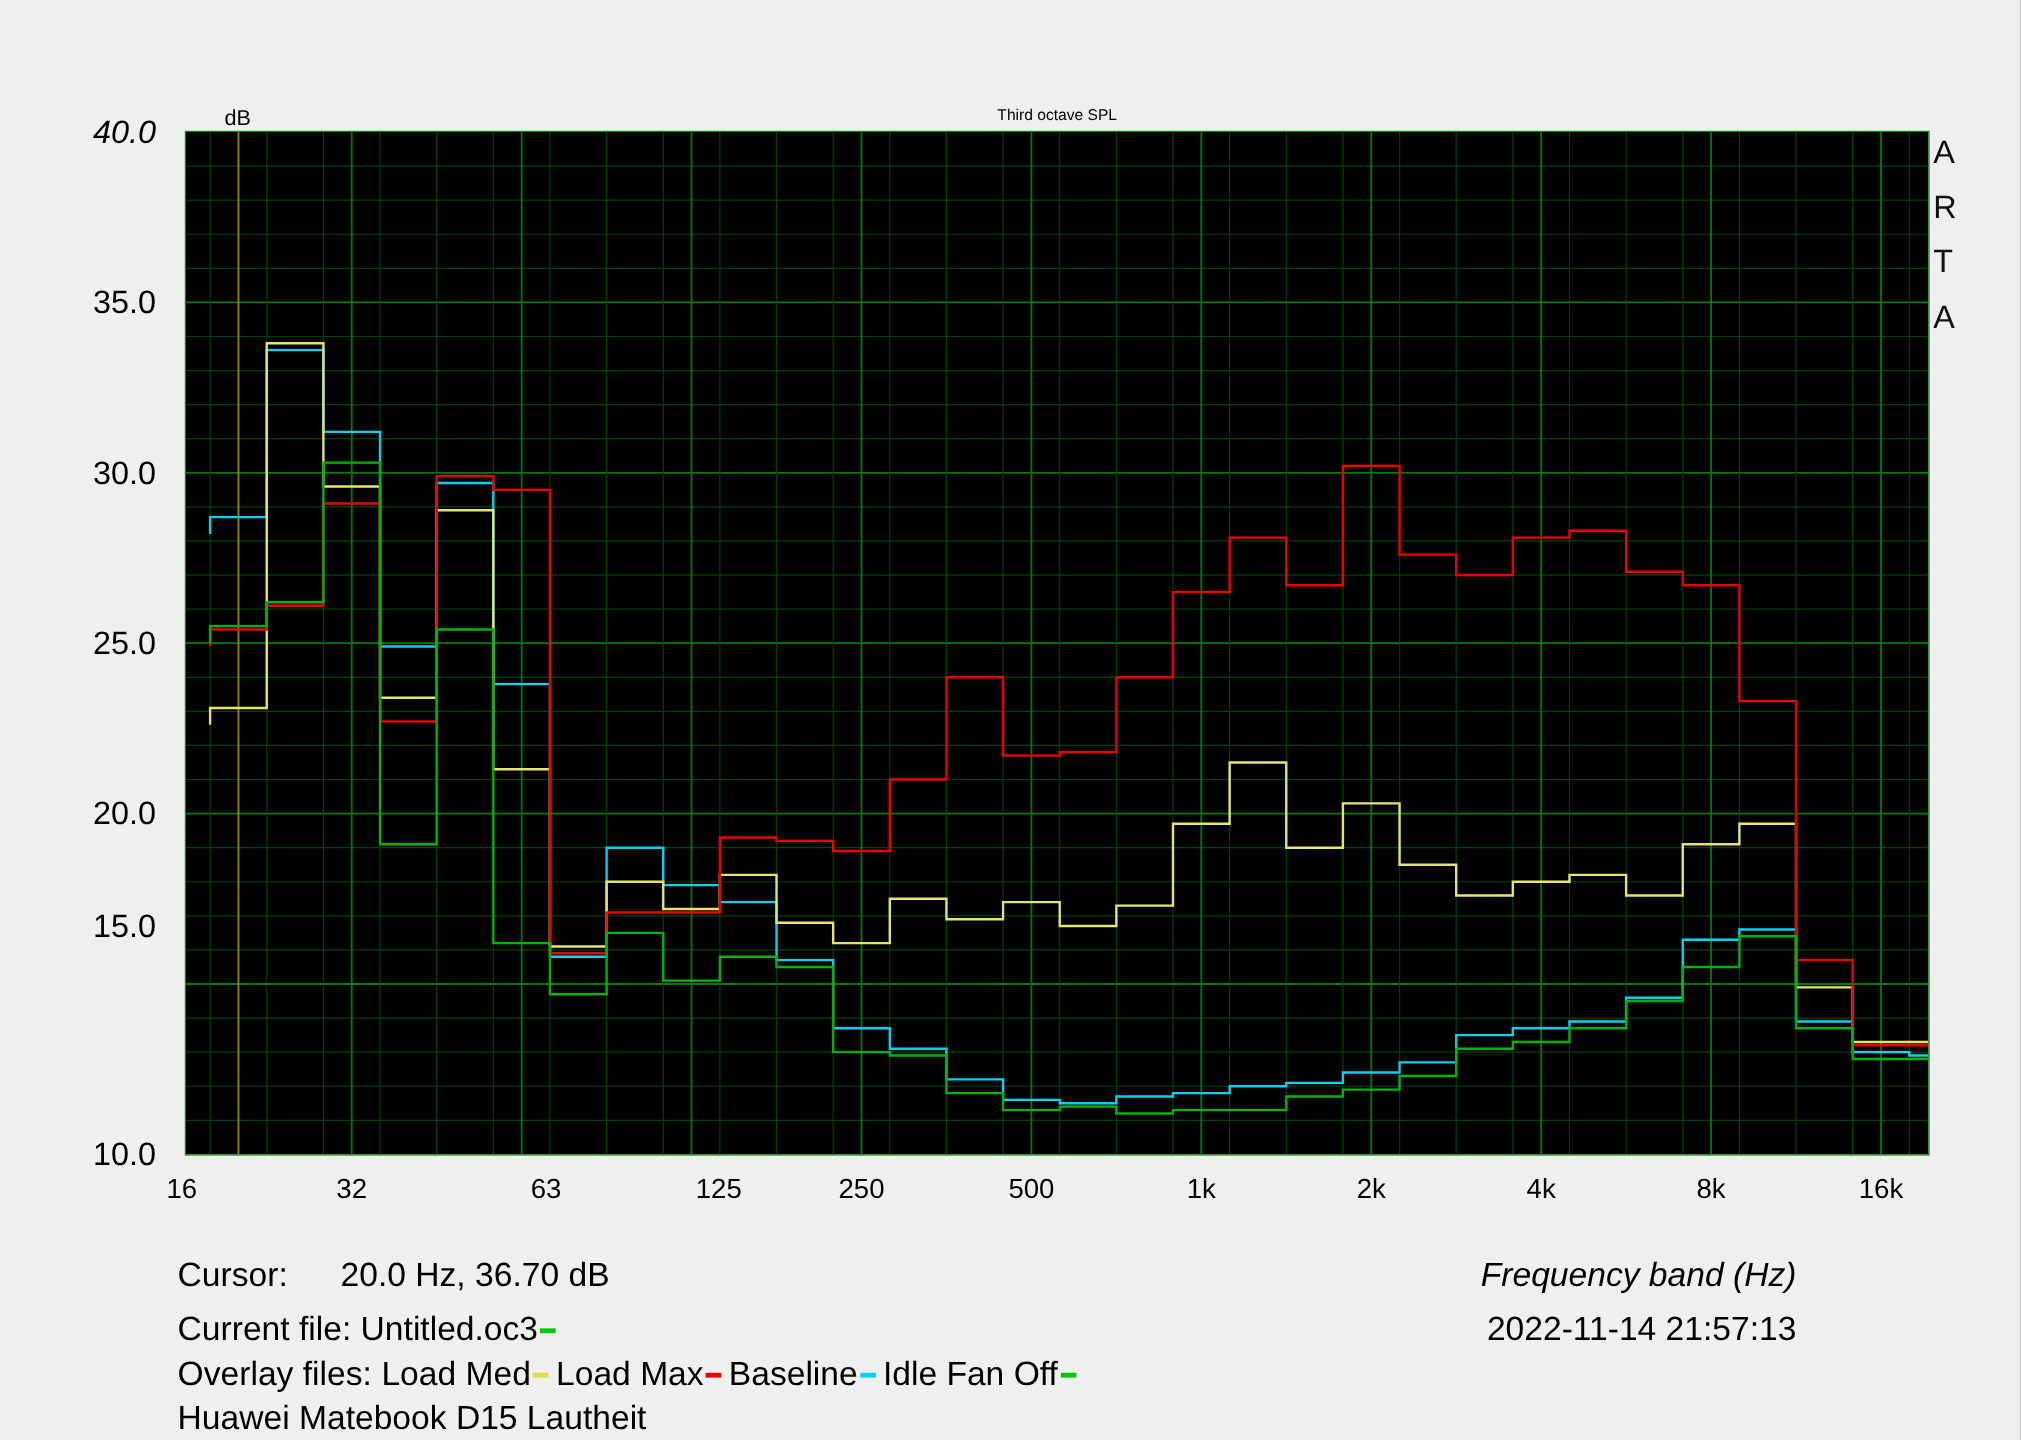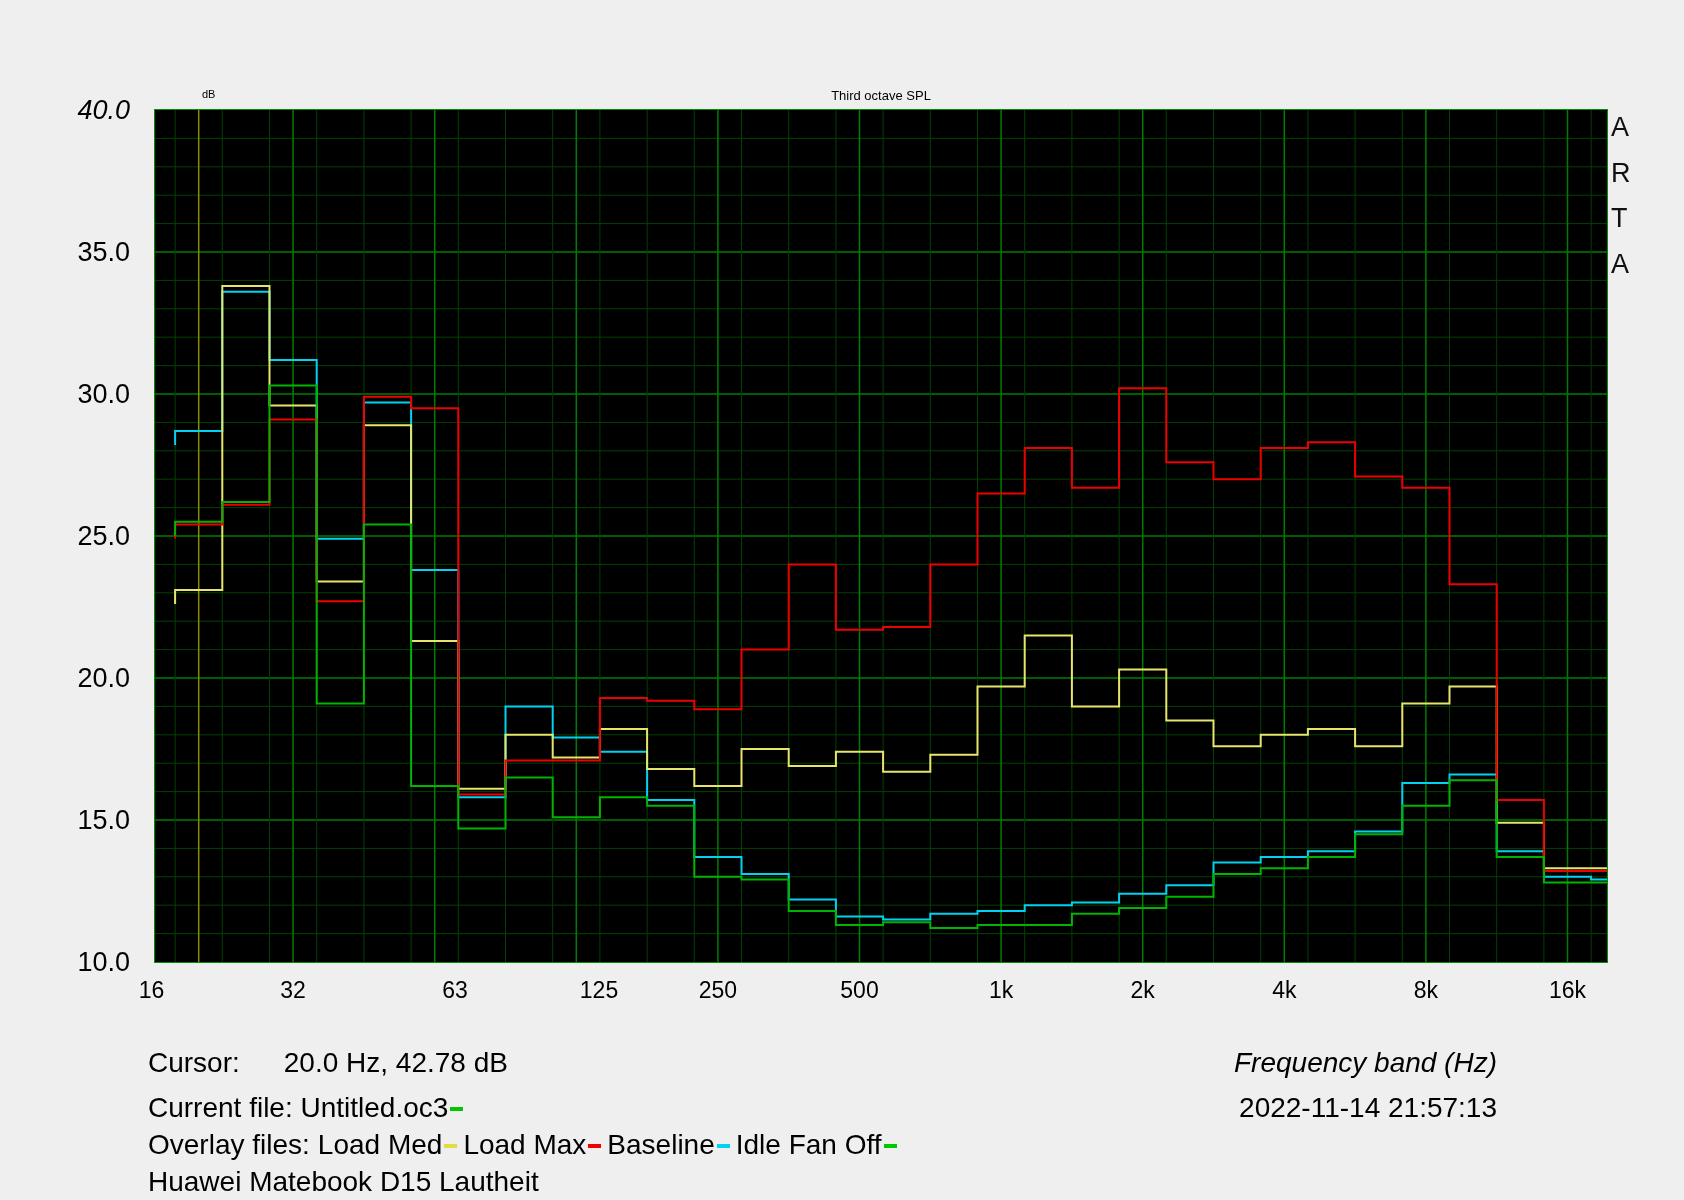--- a/index.html
+++ b/index.html
@@ -15,21 +15,21 @@
   }
   #plot-svg{display:block;width:1452px;height:852px;}
   .ylabel{
     position:absolute;left:30px;width:100px;text-align:right;
     font-size:27px;line-height:34px;color:#000;
   }
   .xlabel{
     position:absolute;top:974px;font-size:23px;line-height:32px;color:#000;
     transform:translateX(-50%);white-space:nowrap;
   }
-  #db-unit{position:absolute;left:202px;top:88px;font-size:11px;}
+  #db-unit{position:absolute;left:187px;top:88px;font-size:18px;}
   #plot-title{position:absolute;left:881px;top:88px;font-size:13px;transform:translateX(-50%);white-space:nowrap;}
   .brand-letter{
     position:absolute;left:1611px;width:40px;font-size:27px;line-height:30px;color:#111;
   }
   .foot{position:absolute;font-size:28px;line-height:34px;white-space:nowrap;}
   .foot-right{position:absolute;width:400px;left:1097px;text-align:right;font-size:28px;line-height:34px;white-space:nowrap;}
   .dash{
     display:inline-block;width:13px;height:4px;vertical-align:6px;margin-left:2px;
   }
   .ov-name{margin-left:6px;}
@@ -126,39 +126,39 @@
       <path d="M 20.1 425.8 L 20.1 411.8 L 67.3 411.8 L 67.3 391.9 L 114.5 391.9 L 114.5 275.5 L 161.7 275.5 L 161.7 593.6 L 208.9 593.6 L 208.9 414.6 L 256.1 414.6 L 256.1 675.9 L 303.3 675.9 L 303.3 718.5 L 350.5 718.5 L 350.5 667.4 L 397.7 667.4 L 397.7 707.2 L 444.9 707.2 L 444.9 687.3 L 492.1 687.3 L 492.1 695.8 L 539.3 695.8 L 539.3 766.8 L 586.5 766.8 L 586.5 769.6 L 633.7 769.6 L 633.7 800.9 L 680.9 800.9 L 680.9 815.1 L 728.1 815.1 L 728.1 812.2 L 775.3 812.2 L 775.3 817.9 L 822.5 817.9 L 822.5 815.1 L 869.7 815.1 L 869.7 815.1 L 916.9 815.1 L 916.9 803.7 L 964.1 803.7 L 964.1 798.0 L 1011.3 798.0 L 1011.3 786.7 L 1058.5 786.7 L 1058.5 764.0 L 1105.7 764.0 L 1105.7 758.3 L 1152.9 758.3 L 1152.9 746.9 L 1200.1 746.9 L 1200.1 724.2 L 1247.3 724.2 L 1247.3 695.8 L 1294.5 695.8 L 1294.5 670.2 L 1341.7 670.2 L 1341.7 746.9 L 1388.9 746.9 L 1388.9 772.5 L 1436.1 772.5 L 1436.1 772.5 L 1452.0 772.5" fill="none" stroke="#00b400" stroke-width="2"></path>
     </svg>
 </div>
 
 <div id="y-ticks">
     <div class="ylabel" style="top: 93px; font-style: italic;">40.0</div>
     <div class="ylabel" style="top: 235px;">35.0</div>
     <div class="ylabel" style="top: 377px;">30.0</div>
     <div class="ylabel" style="top: 519px;">25.0</div>
     <div class="ylabel" style="top: 661px;">20.0</div>
-    <div class="ylabel" style="top: 803px;">15.0</div>
+    <div class="ylabel" style="top: 755px;">15.0</div>
     <div class="ylabel" style="top: 945px;">10.0</div>
   </div>
 <div id="x-ticks">
     <div class="xlabel" style="left: 151.5px;">16</div>
     <div class="xlabel" style="left: 293.1px;">32</div>
     <div class="xlabel" style="left: 455px;">63</div>
     <div class="xlabel" style="left: 599px;">125</div>
     <div class="xlabel" style="left: 717.9px;">250</div>
     <div class="xlabel" style="left: 859.5px;">500</div>
     <div class="xlabel" style="left: 1001.1px;">1k</div>
     <div class="xlabel" style="left: 1142.7px;">2k</div>
     <div class="xlabel" style="left: 1284.3px;">4k</div>
     <div class="xlabel" style="left: 1425.9px;">8k</div>
     <div class="xlabel" style="left: 1567.5px;">16k</div>
   </div>
 
 <div class="foot" style="left:148px;top:1046px;">
-  <span>Cursor:</span><span style="display:inline-block;width:44px;"></span><span>20.0 Hz, 42.78 dB</span>
+  <span>Cursor:</span><span style="display:inline-block;width:44px;"></span><span>20.0 Hz, 36.70 dB</span>
 </div>
 <div class="foot-right" style="top:1046px;font-style:italic;">Frequency band (Hz)</div>
 
 <div class="foot" style="left:148px;top:1091px;">
   <span>Current file:</span>
   <span>Untitled.oc3</span><span class="dash" id="current-file-dash" style="background: rgb(0, 200, 0);"></span>
 </div>
 <div class="foot-right" style="top:1091px;">2022-11-14  21:57:13</div>
 
 <div class="foot" style="left:148px;top:1128px;">

